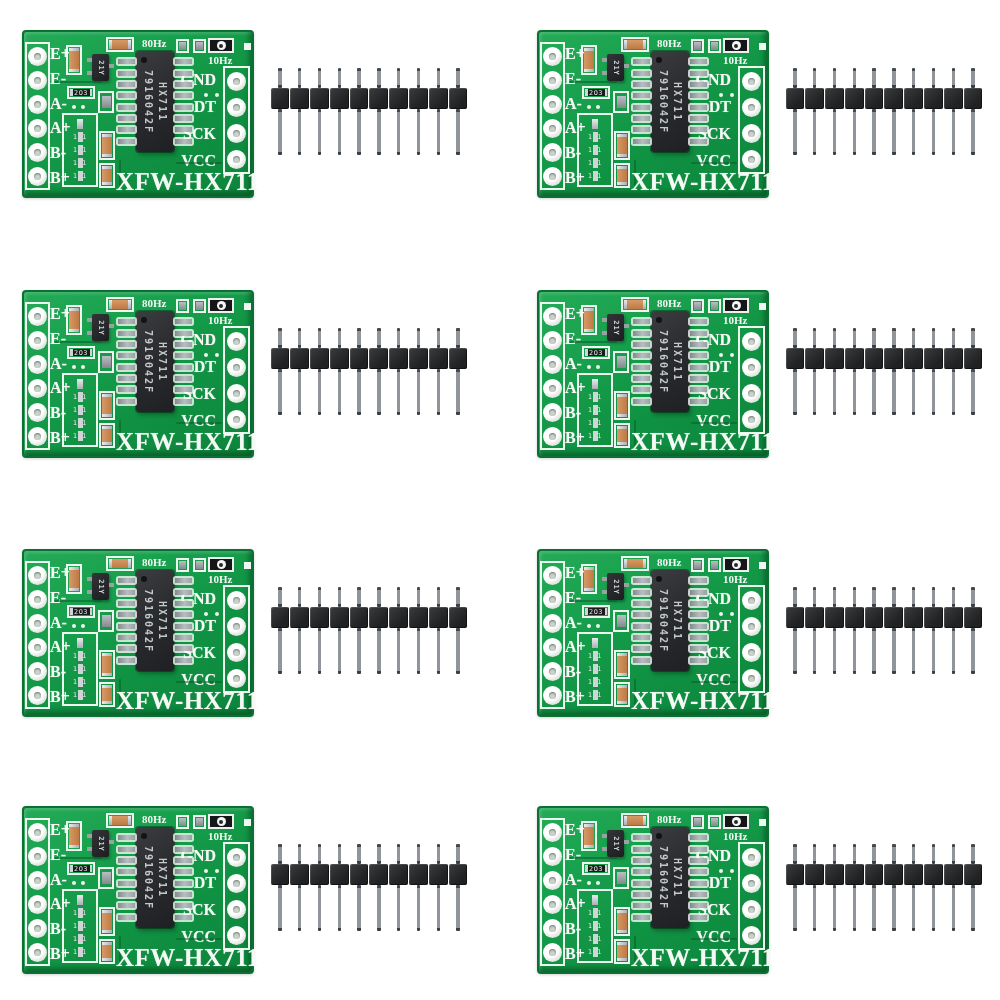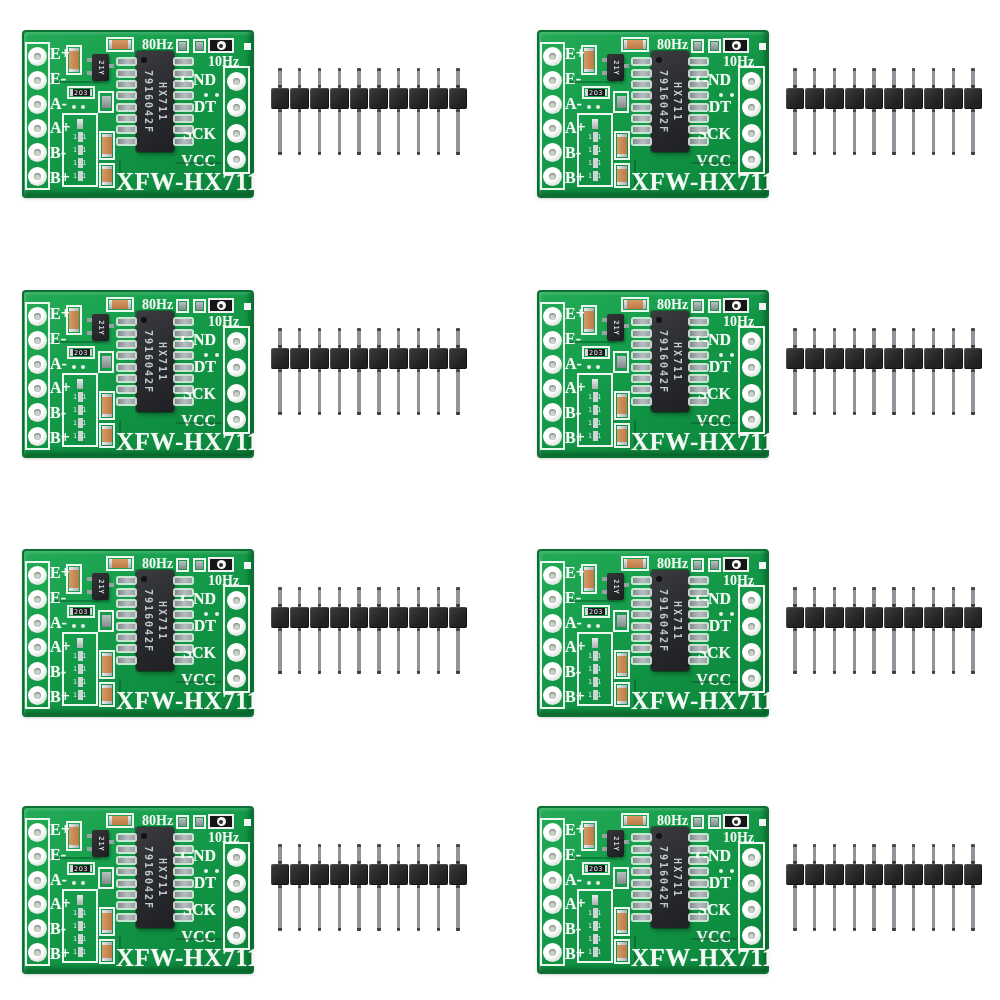--- a/index.html
+++ b/index.html
@@ -81,21 +81,21 @@
   .c-v2{left:75px;top:99px;width:16px;height:29px;}
   .c-v3{left:75px;top:131px;width:16px;height:25px;}
 
   .transistor{position:absolute;left:68px;top:22px;width:17px;height:27px;border-radius:2px;
               background:linear-gradient(140deg,#333437,#1d1e20);box-shadow:1px 2px 3px rgba(0,25,10,.4);}
   .transistor .t-label{position:absolute;left:50%;top:50%;transform:translate(-50%,-50%) rotate(90deg);
               color:#cfd3d6;font-family:"DejaVu Sans Mono", monospace;font-size:7px;font-weight:bold;letter-spacing:1px;}
   .t-leg{position:absolute;width:5px;height:4px;background:#9aa0a4;}
   .t-leg.l1{left:-5px;top:4px;} .t-leg.l2{left:-5px;top:17px;} .t-leg.l3{right:-5px;top:10px;}
 
-  .freq{position:absolute;color:#f5f9f5;font-weight:bold;font-size:14px;line-height:1;}
+  .freq{position:absolute;color:#f5f9f5;font-weight:bold;font-size:11px;line-height:1;}
   .freq-80{left:118px;top:6px;}
   .freq-10{left:184px;top:23px;}
 
   .via{position:absolute;width:4px;height:4px;border-radius:50%;background:#eef3ee;}
   .v1{left:48px;top:73px;} .v2{left:57px;top:73px;} .v3{left:180px;top:61px;} .v4{left:191px;top:61px;}
   .trace{position:absolute;background:rgba(8,88,40,.5);border-radius:1px;}
   .tr1{left:30px;top:49px;width:48px;height:2px;}
   .tr2{left:95px;top:128px;width:2px;height:26px;}
   .tr3{left:152px;top:130px;width:46px;height:2px;}
 

